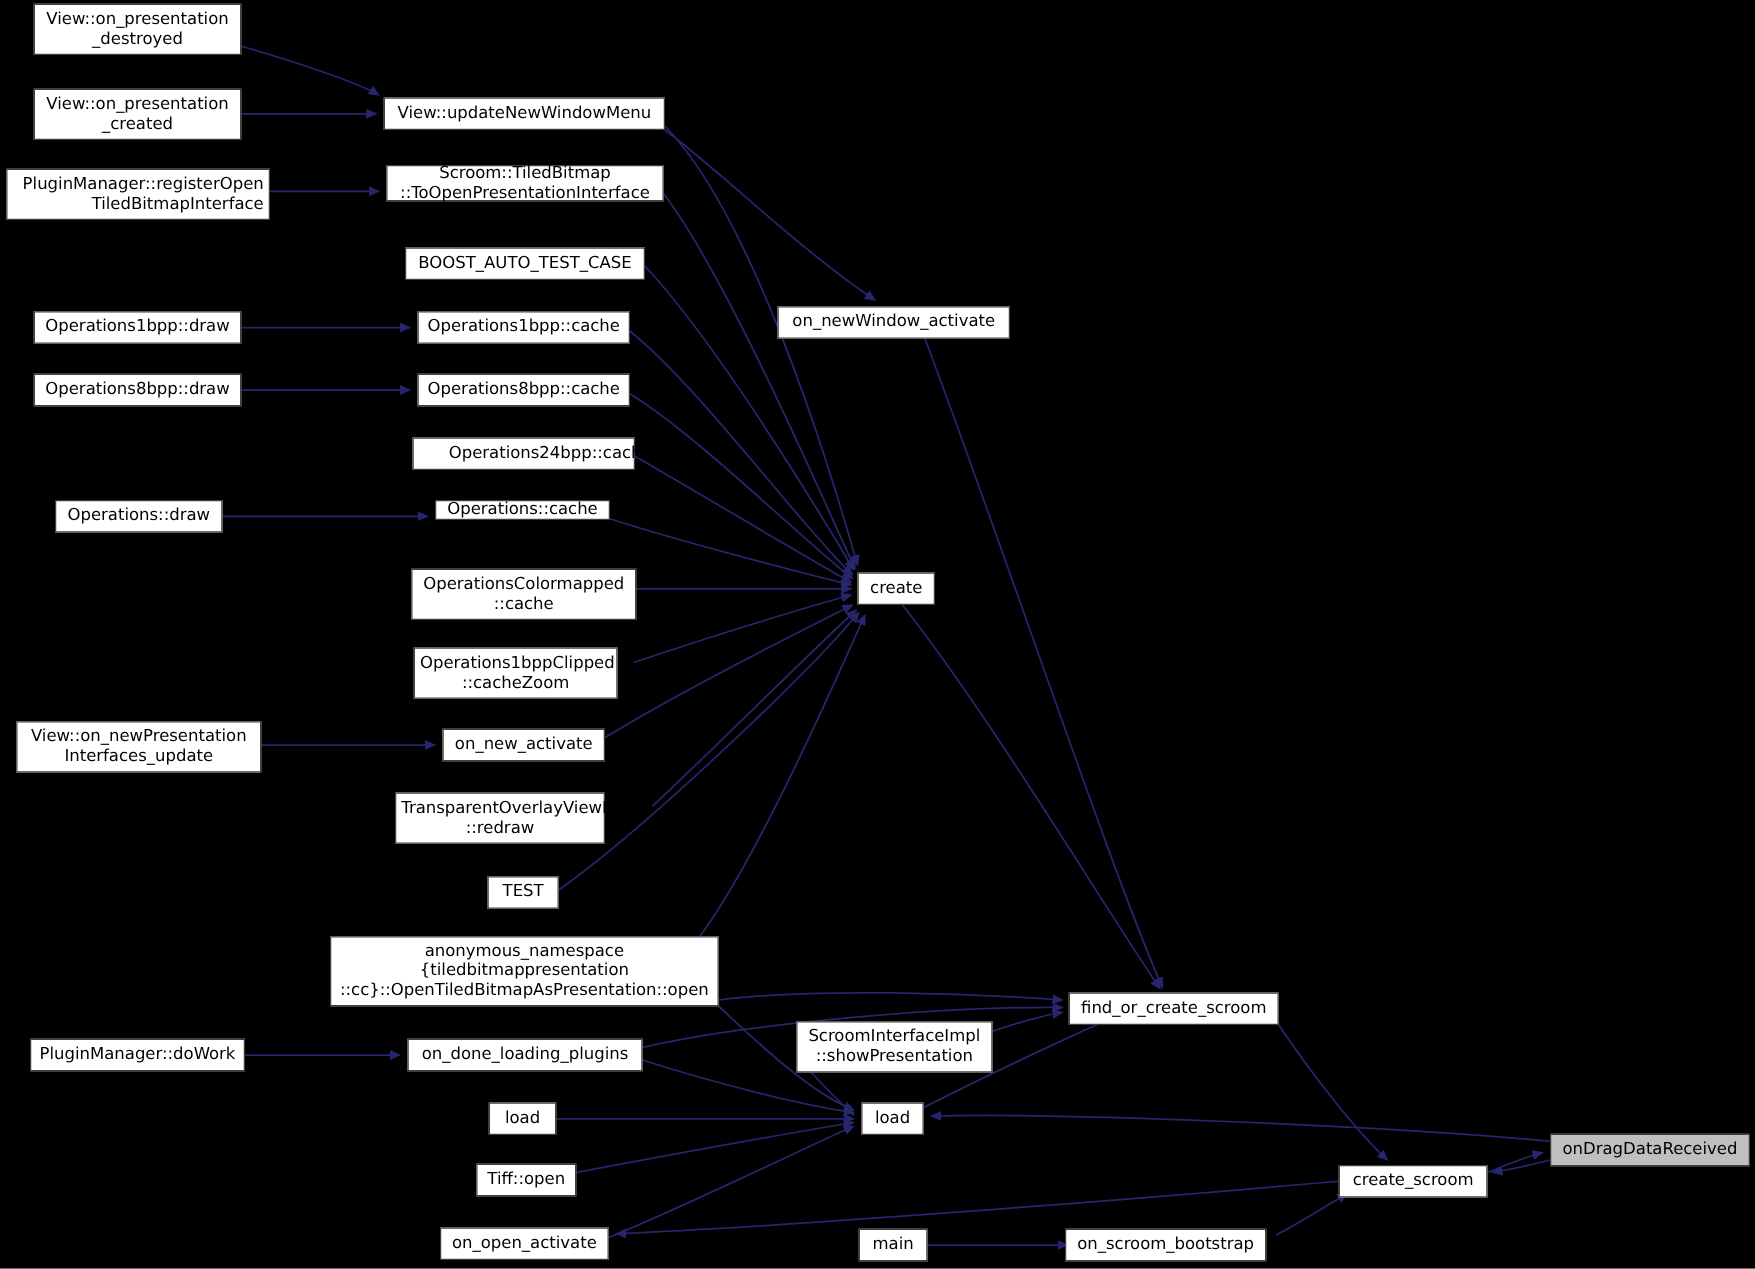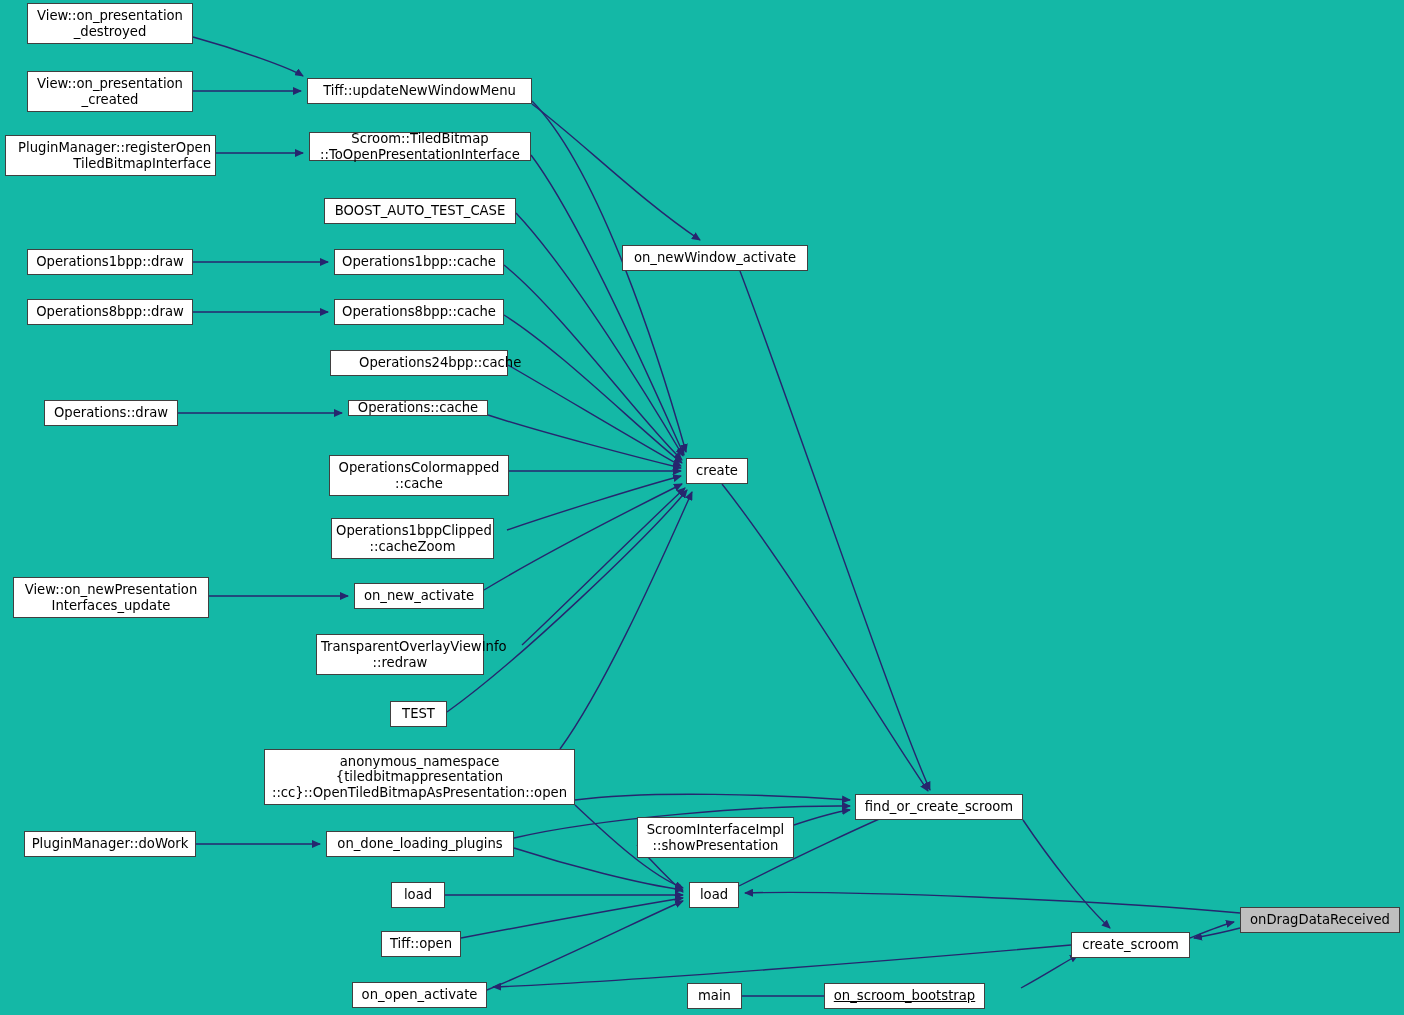--- a/index.html
+++ b/index.html
@@ -4,21 +4,21 @@
 <style>
   html, body {
     margin: 0;
     padding: 0;
     background: #ffffff;
   }
   #canvas {
     position: relative;
     width: 1404px;
     height: 1015px;
-    background: #14b8a6;
+    background: #000000;
     font-family: "DejaVu Sans", "Liberation Sans", sans-serif;
     overflow: hidden;
   }
   #edges {
     position: absolute;
     left: 0;
     top: 0;
     width: 1404px;
     height: 1015px;
     pointer-events: none;
@@ -102,21 +102,21 @@
         <path d="M1071,945 C900,960 620,982 493,987" marker-end="url(#ah)" stroke="#26266e"></path>
         <path d="M1021,988 C1045,975 1065,962 1078,955" marker-end="url(#ah)" stroke="#26266e"></path>
         <path d="M742,996 L854,996" marker-end="url(#ah)" stroke="#26266e"></path>
       </g>
   </svg>
   <div id="node-layer">
       <div class="node" style="left: 27px; top: 3px; width: 166px; height: 41px;"><span class="lbl">View::on_presentation
 _destroyed</span></div>
       <div class="node" style="left: 27px; top: 71px; width: 166px; height: 41px;"><span class="lbl">View::on_presentation
 _created</span></div>
-      <div class="node" style="left: 307px; top: 78px; width: 225px; height: 26px;"><span class="lbl">Tiff::updateNewWindowMenu</span></div>
+      <div class="node" style="left: 307px; top: 78px; width: 225px; height: 26px;"><span class="lbl">View::updateNewWindowMenu</span></div>
       <div class="node" style="left: 5px; top: 135px; width: 211px; height: 41px; text-align: right;"><span class="lbl">PluginManager::registerOpen
 TiledBitmapInterface</span></div>
       <div class="node" style="left: 309px; top: 132px; width: 222px; height: 29px;"><span class="lbl">Scroom::TiledBitmap
 ::ToOpenPresentationInterface</span></div>
       <div class="node" style="left: 324px; top: 198px; width: 192px; height: 26px;"><span class="lbl">BOOST_AUTO_TEST_CASE</span></div>
       <div class="node" style="left: 622px; top: 245px; width: 186px; height: 26px;"><span class="lbl">on_newWindow_activate</span></div>
       <div class="node" style="left: 27px; top: 249px; width: 166px; height: 26px;"><span class="lbl">Operations1bpp::draw</span></div>
       <div class="node" style="left: 334px; top: 249px; width: 170px; height: 26px;"><span class="lbl">Operations1bpp::cache</span></div>
       <div class="node" style="left: 27px; top: 299px; width: 166px; height: 26px;"><span class="lbl">Operations8bpp::draw</span></div>
       <div class="node" style="left: 334px; top: 299px; width: 170px; height: 26px;"><span class="lbl">Operations8bpp::cache</span></div>
@@ -142,15 +142,15 @@
 ::showPresentation</span></div>
       <div class="node" style="left: 24px; top: 831px; width: 172px; height: 26px;"><span class="lbl">PluginManager::doWork</span></div>
       <div class="node" style="left: 326px; top: 831px; width: 188px; height: 26px;"><span class="lbl">on_done_loading_plugins</span></div>
       <div class="node" style="left: 391px; top: 882px; width: 54px; height: 26px;"><span class="lbl">load</span></div>
       <div class="node" style="left: 689px; top: 882px; width: 50px; height: 26px;"><span class="lbl">load</span></div>
       <div class="node highlight" style="left: 1240px; top: 907px; width: 160px; height: 26px;"><span class="lbl">onDragDataReceived</span></div>
       <div class="node" style="left: 381px; top: 931px; width: 80px; height: 26px;"><span class="lbl">Tiff::open</span></div>
       <div class="node" style="left: 1071px; top: 932px; width: 119px; height: 26px;"><span class="lbl">create_scroom</span></div>
       <div class="node" style="left: 352px; top: 982px; width: 135px; height: 26px;"><span class="lbl">on_open_activate</span></div>
       <div class="node" style="left: 687px; top: 983px; width: 55px; height: 26px;"><span class="lbl">main</span></div>
-      <div class="node" style="left: 824px; top: 983px; width: 161px; height: 26px; text-decoration: underline;"><span class="lbl">on_scroom_bootstrap</span></div>
+      <div class="node" style="left: 852px; top: 983px; width: 161px; height: 26px;"><span class="lbl">on_scroom_bootstrap</span></div>
     </div>
 </div>
 
 </body></html>

